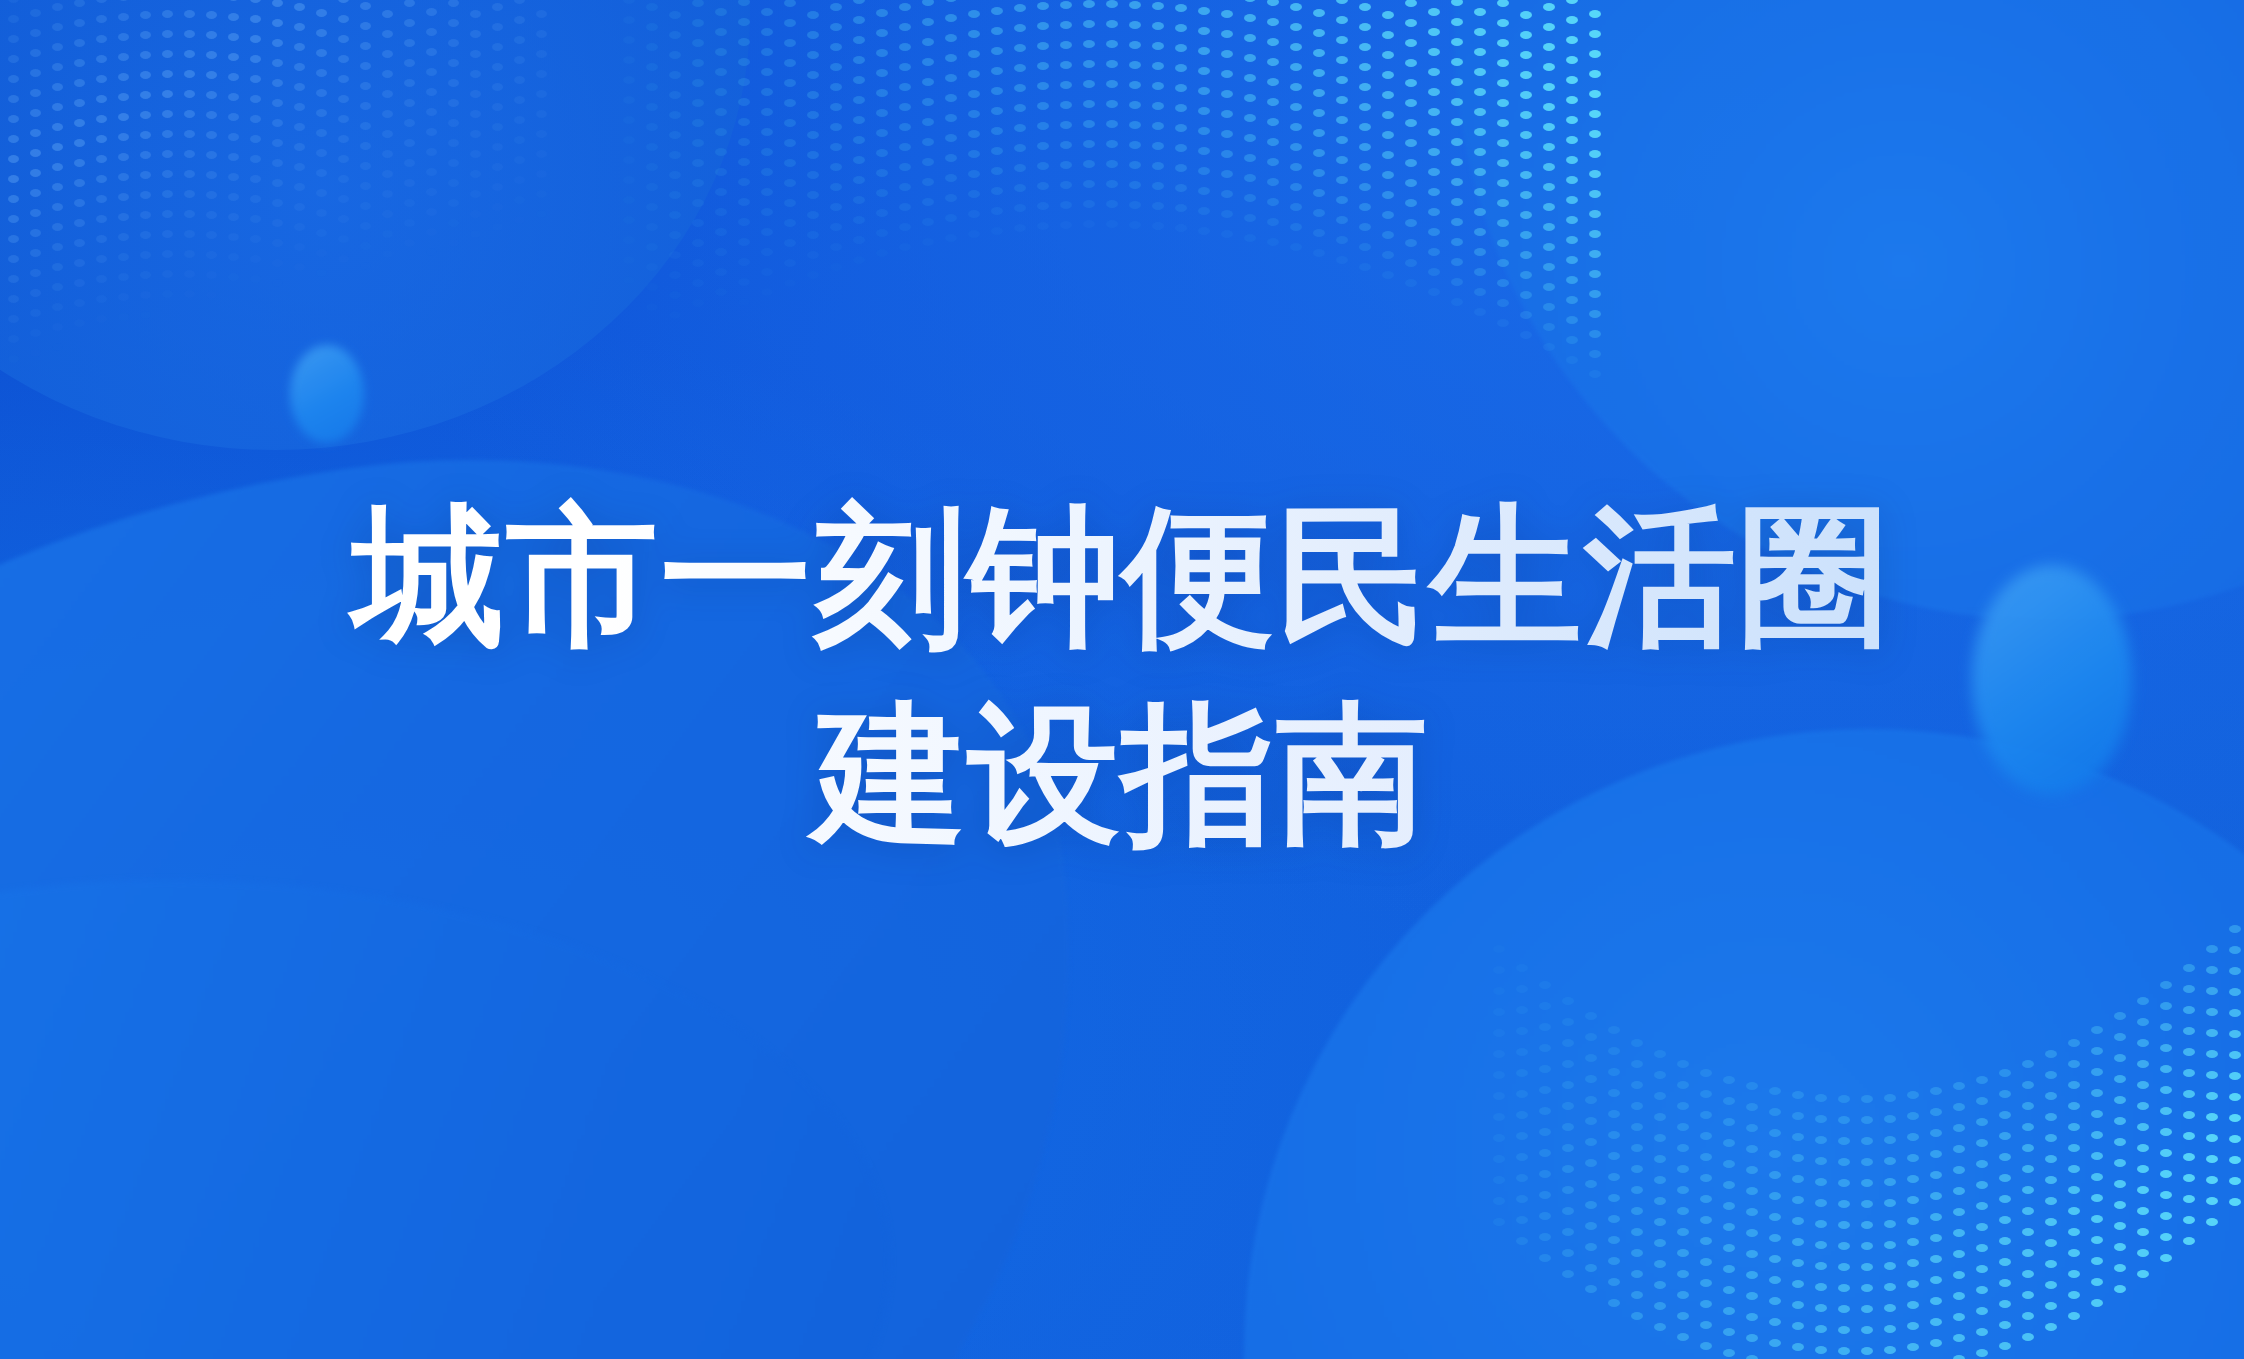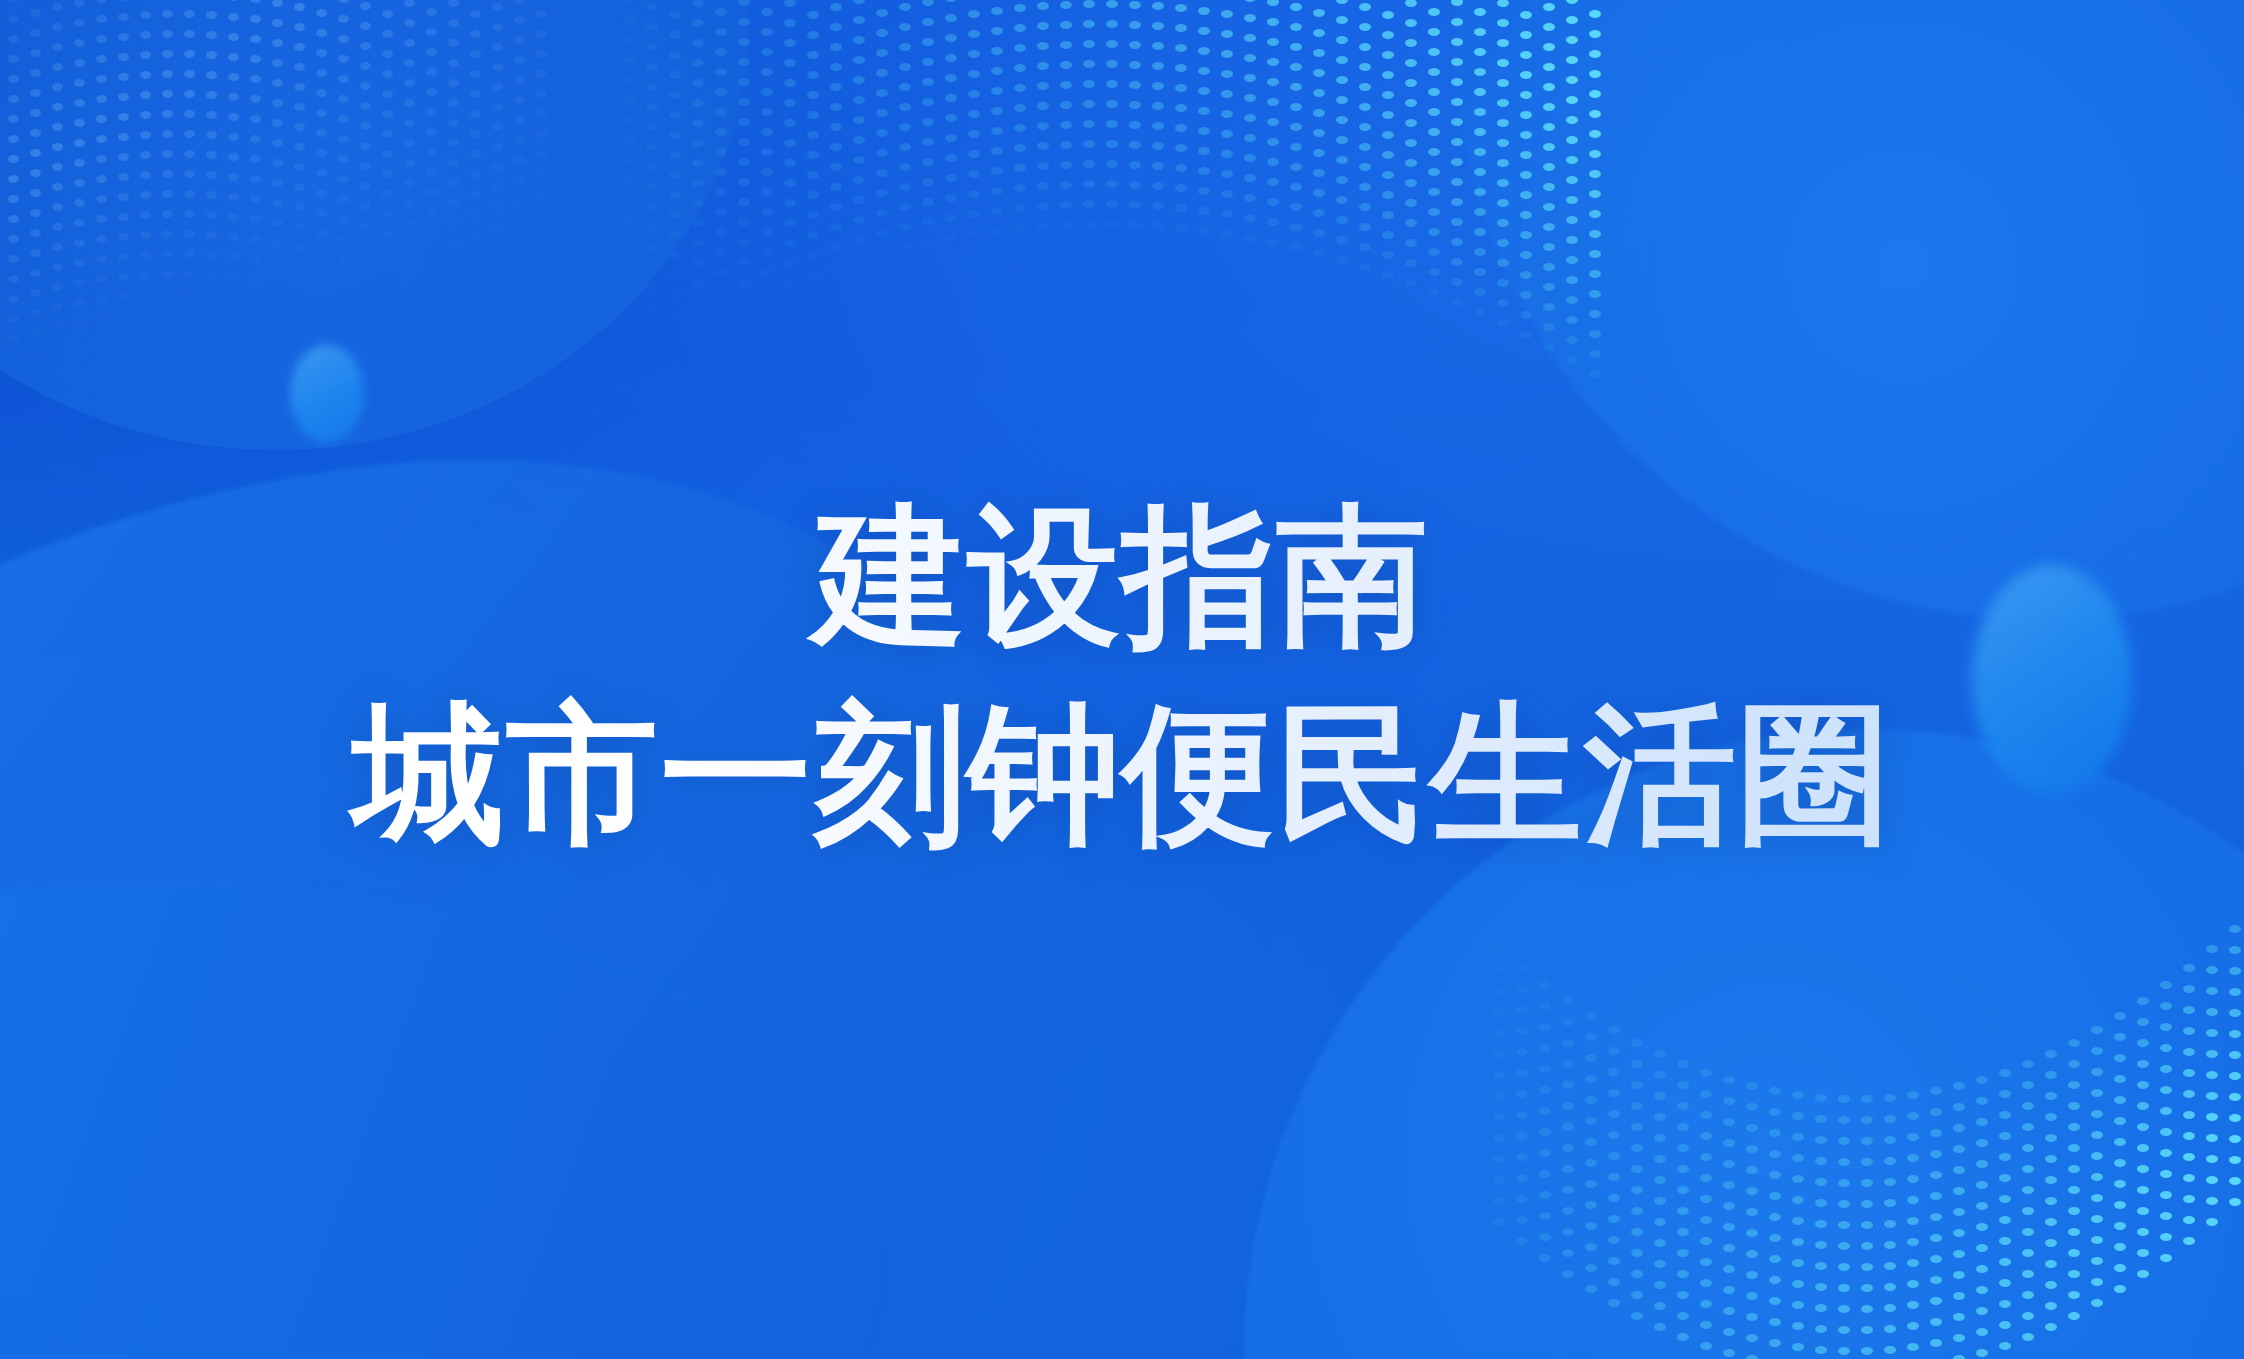--- a/index.html
+++ b/index.html
@@ -1613,17 +1613,17 @@
       <i style="left: 621px; top: 204.157px; width: 12px; height: 8px; background: rgb(91, 220, 250); opacity: 0.826;"></i>
       <i style="left: 644px; top: 190.42px; width: 12px; height: 8px; background: rgb(91, 220, 250); opacity: 0.847;"></i>
       <i style="left: 667px; top: 175.433px; width: 12px; height: 8px; background: rgb(91, 220, 250); opacity: 0.868;"></i>
       <i style="left: 690px; top: 159.198px; width: 12px; height: 8px; background: rgb(91, 220, 250); opacity: 0.889;"></i>
       <i style="left: 713px; top: 141.714px; width: 12px; height: 8px; background: rgb(91, 220, 250); opacity: 0.909;"></i>
       <i style="left: 736px; top: 122.982px; width: 12px; height: 8px; background: rgb(91, 220, 250); opacity: 0.93;"></i>
       <i style="left: 759px; top: 103px; width: 12px; height: 8px; background: rgb(91, 220, 250); opacity: 0.95;"></i>
     </div>
 
   <div class="title-block">
+    <span class="title-line l1">城市一刻钟便民生活圈</span>
     <span class="title-line l2">建设指南</span>
-    <span class="title-line l1">城市一刻钟便民生活圈</span>
   </div>
 
 </div>
 
 </body></html>

